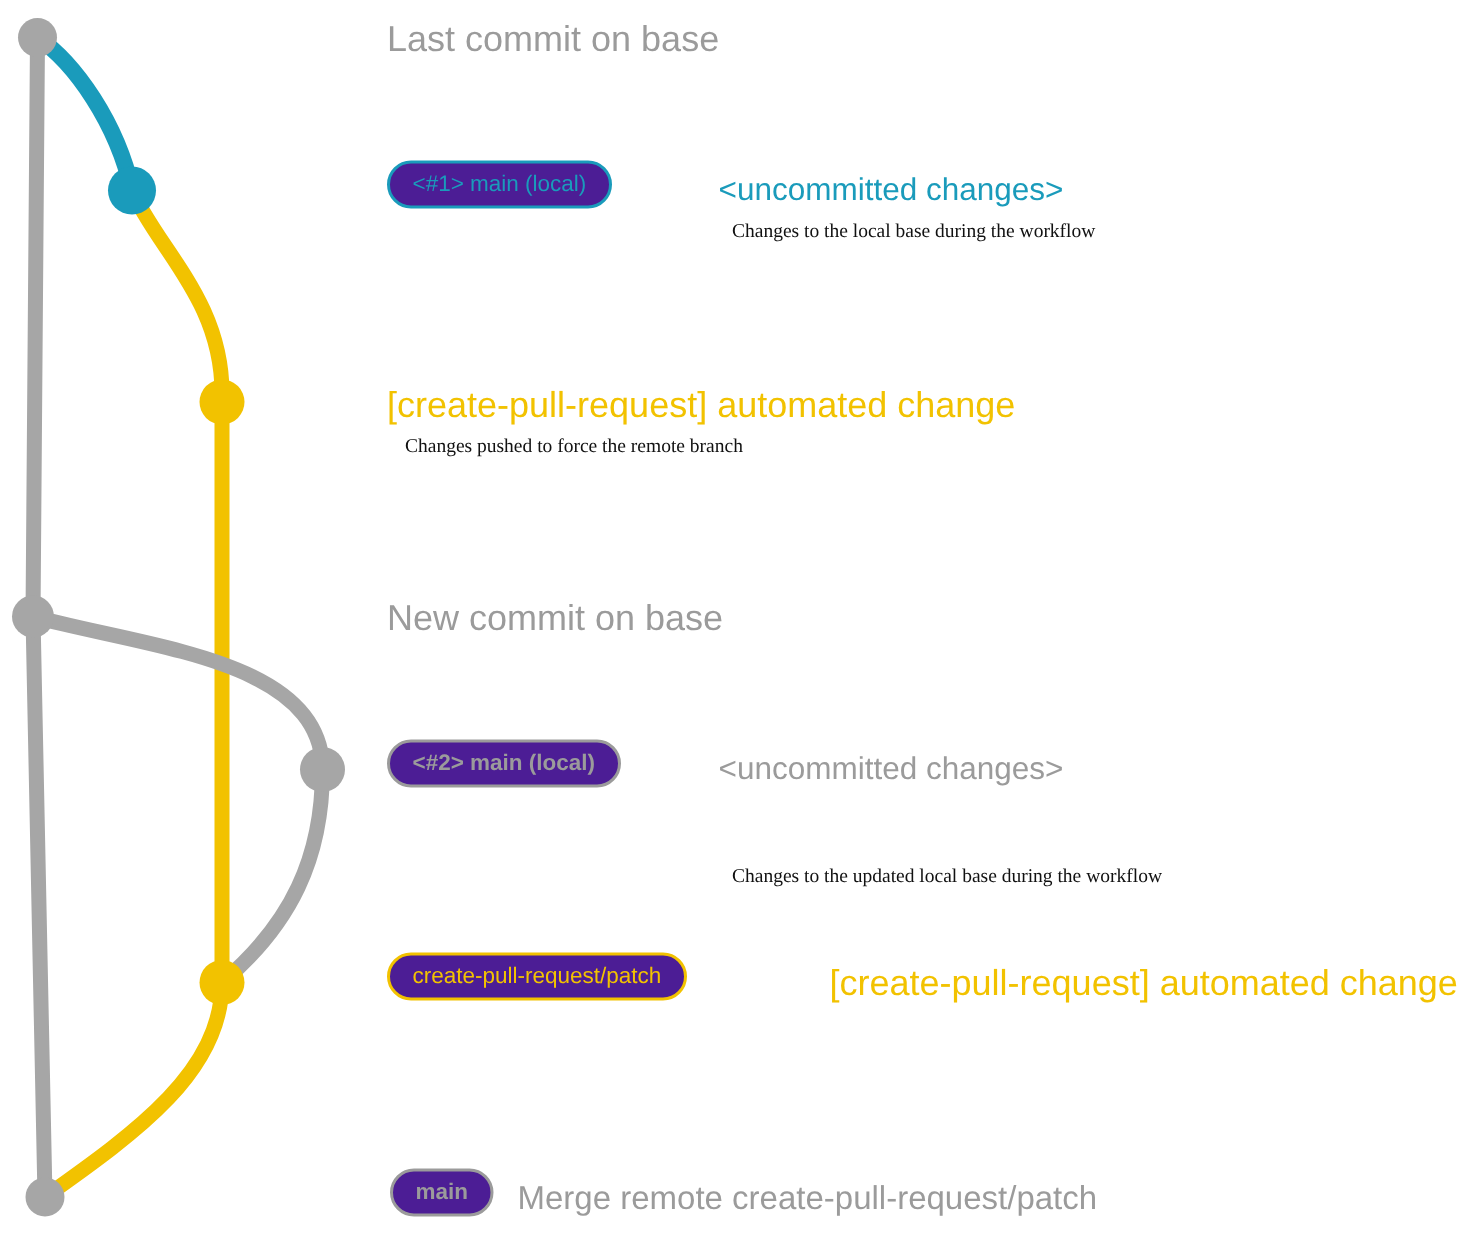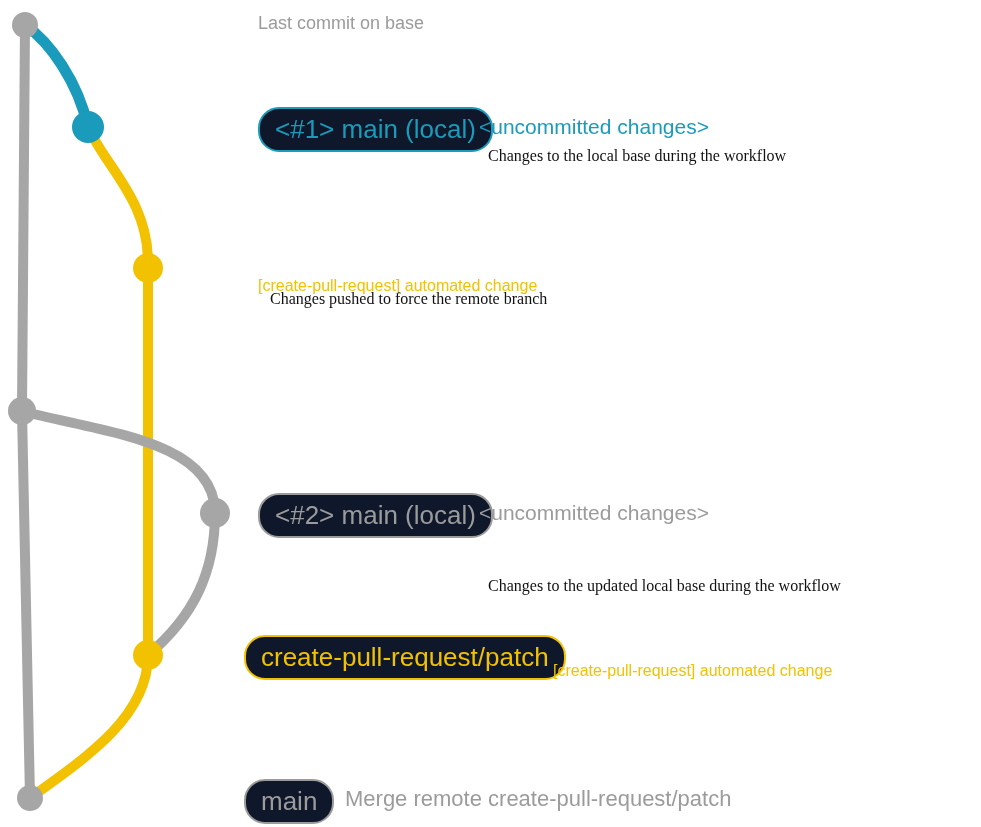--- a/index.html
+++ b/index.html
@@ -19,42 +19,42 @@
   }
   #graph-svg{position:absolute;left:0;top:0;}
   .edge{fill:none;stroke-linecap:round;}
   .edge-gray{stroke:var(--gray);stroke-width:10;}
   .edge-blue{stroke:var(--blue);stroke-width:11;}
   .edge-yellow{stroke:var(--yellow);stroke-width:10;}
   .node-gray{fill:var(--gray);}
   .node-blue{fill:var(--blue);}
   .node-yellow{fill:var(--yellow);}
   .lbl{position:absolute;white-space:nowrap;line-height:1.2;}
-  .h-gray{color:var(--gray_text);font-size:18px;}
+  .h-gray{color:var(--gray_text);font-size:24px;}
   .t-blue{color:var(--blue);font-size:21px;}
   .t-gray{color:var(--gray_text);font-size:21px;}
-  .t-yellow{color:var(--yellow);font-size:16px;margin-top:19px;}
+  .t-yellow{color:var(--yellow);font-size:24px;}
   .serif{
     font-family:"Liberation Serif", serif;
     color:var(--desc);
-    font-size:16px;
+    font-size:13px;
   }
   .badge{
     position:absolute;
     display:inline-block;
-    font-size:26px;
+    font-size:15px;
     padding:5px 15px;
     border-radius:21px;
     border:2px solid currentColor;
-    background:#0f172a;
+    background:#4c1d95;
     white-space:nowrap;
     line-height:1.2;
   }
   .badge-blue{color:var(--blue);}
-  .badge-gray{color:var(--gray_text);}
+  .badge-gray{color:var(--gray_text);font-weight:bold;}
   .badge-yellow{color:var(--yellow);}
 </style>
 </head>
 <body>
 
 <div id="stage">
 
   <svg id="graph-svg" width="981" height="827" viewBox="0 0 981 827">
 
     <path class="edge edge-gray" d="M25 25 L22 411 L30 798"></path>
@@ -76,24 +76,25 @@
 
   <div class="lbl h-gray" style="left:258px;top:13px;">Last commit on base</div>
 
   <div class="badge badge-blue" style="left:258px;top:107px;">&lt;#1&gt; main (local)</div>
   <div class="lbl t-blue" style="left:479px;top:114px;">&lt;uncommitted changes&gt;</div>
   <div class="lbl serif" style="left:488px;top:146px;">Changes to the local base during the workflow</div>
 
   <div class="lbl t-yellow" style="left:258px;top:257px;">[create-pull-request] automated change</div>
   <div class="lbl serif" style="left:270px;top:289px;">Changes pushed to force the remote branch</div>
 
+  <div class="lbl h-gray" style="left:258px;top:399px;">New commit on base</div>
 
   <div class="badge badge-gray" style="left:258px;top:493px;">&lt;#2&gt; main (local)</div>
   <div class="lbl t-gray" style="left:479px;top:500px;">&lt;uncommitted changes&gt;</div>
   <div class="lbl serif" style="left:488px;top:532px;margin-top:44px;">Changes to the updated local base during the workflow</div>
 
-  <div class="badge badge-yellow" style="left:244px;top:635px;">create-pull-request/patch</div>
+  <div class="badge badge-yellow" style="left:258px;top:635px;">create-pull-request/patch</div>
   <div class="lbl t-yellow" style="left:553px;top:642px;">[create-pull-request] automated change</div>
 
-  <div class="badge badge-gray" style="left:244px;top:779px;">main</div>
+  <div class="badge badge-gray" style="left:260px;top:779px;">main</div>
   <div class="lbl t-gray" style="left:345px;top:786px;font-size:22px;">Merge remote create-pull-request/patch</div>
 
 </div>
 
 </body></html>

